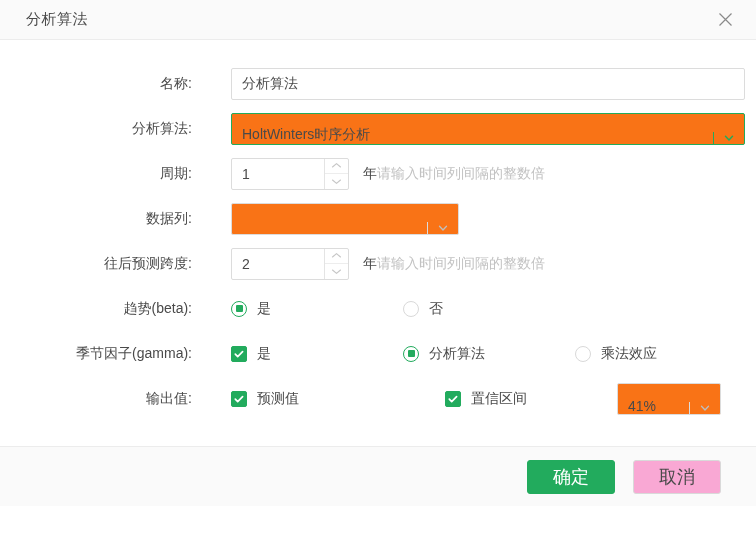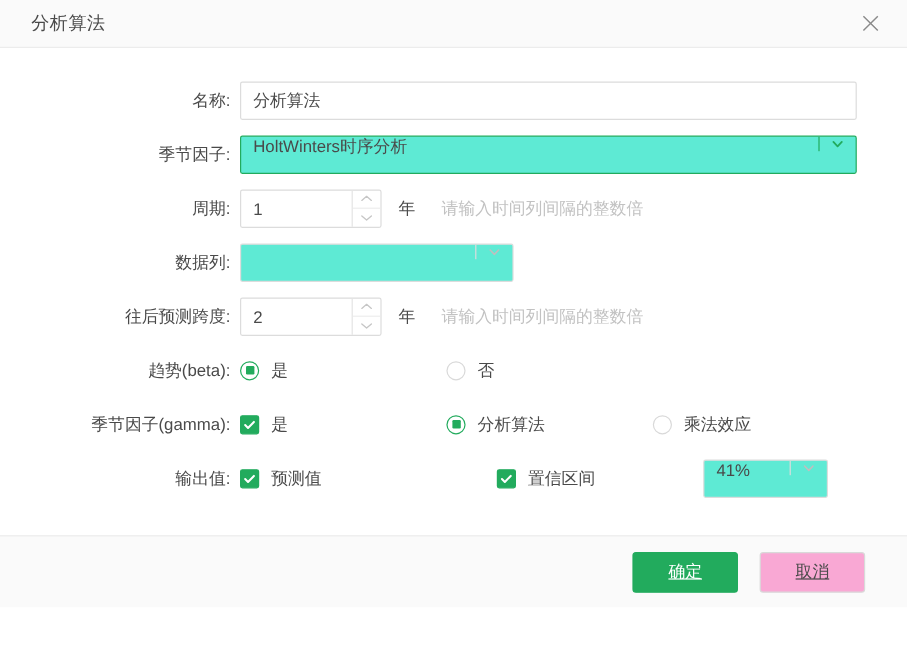--- a/index.html
+++ b/index.html
@@ -57,20 +57,21 @@
     flex: 1;
     padding-top: 21px;
     box-sizing: border-box;
     background: #ffffff;
   }
   .form-row {
     display: flex;
     align-items: center;
     height: 45px;
     padding-left: 0;
+    gap: 31px;
   }
   .row-label {
     width: 200px;
     min-width: 200px;
     text-align: right;
     padding-right: 8px;
     box-sizing: border-box;
     font-size: 14px;
     color: #4a4a4a;
     white-space: nowrap;
@@ -95,22 +96,22 @@
     background: #ffffff;
   }
 
   
   .select {
     height: 32px;
     border: 1px solid #dcdcdc;
     border-radius: 2px;
     box-sizing: border-box;
     display: flex;
-    align-items: flex-start;
-    background: #5eead4;
+    align-items: flex-end;
+    background: #f97316;
   }
   .select .sel-value {
     flex: 1;
     display: flex;
     align-items: center;
     padding: 0 10px;
     font-size: 14px;
     color: #4a4a4a;
     white-space: nowrap;
     overflow: hidden;
@@ -169,21 +170,20 @@
     cursor: pointer;
   }
   .spinner .sp.up { border-bottom: 1px solid #ededed; }
 
   .unit {
     margin-left: 14px;
     font-size: 14px;
     color: #4a4a4a;
   }
   .hint {
-    margin-left: 22px;
     font-size: 14px;
     color: #c2c2c2;
     white-space: nowrap;
   }
 
   
   .opt {
     display: flex;
     align-items: center;
     cursor: pointer;
@@ -252,28 +252,27 @@
     align-items: center;
     justify-content: flex-end;
     padding-right: 35px;
     box-sizing: border-box;
     gap: 18px;
   }
   .btn {
     height: 34px;
     min-width: 88px;
     border-radius: 3px;
-    font-size: 14px;
+    font-size: 18px;
     display: flex;
     align-items: center;
     justify-content: center;
     cursor: pointer;
     box-sizing: border-box;
     padding: 0 14px;
-    text-decoration: underline;
   }
   .btn-primary {
     background: #22ab5d;
     color: #ffffff;
     border: 1px solid #22ab5d;
   }
   .btn-default {
     background: #f9a8d4;
     color: #4a4a4a;
     border: 1px solid #d9d9d9;
@@ -296,21 +295,21 @@
   <div class="dialog-body">
 
     <div class="form-row">
       <div class="row-label">名称:</div>
       <div class="field-area">
         <div class="text-input">分析算法</div>
       </div>
     </div>
 
     <div class="form-row">
-      <div class="row-label">季节因子:</div>
+      <div class="row-label">分析算法:</div>
       <div class="field-area">
         <div class="select wide focused">
           <div class="sel-value">HoltWinters时序分析</div>
           <div class="sel-arrow">
             <svg width="12" height="12" viewBox="0 0 12 12" aria-hidden="true">
               <path d="M2.5 4.3 L6 8 L9.5 4.3" stroke="currentColor" stroke-width="1.5" fill="none" stroke-linecap="round" stroke-linejoin="round"></path>
             </svg>
           </div>
         </div>
       </div>

